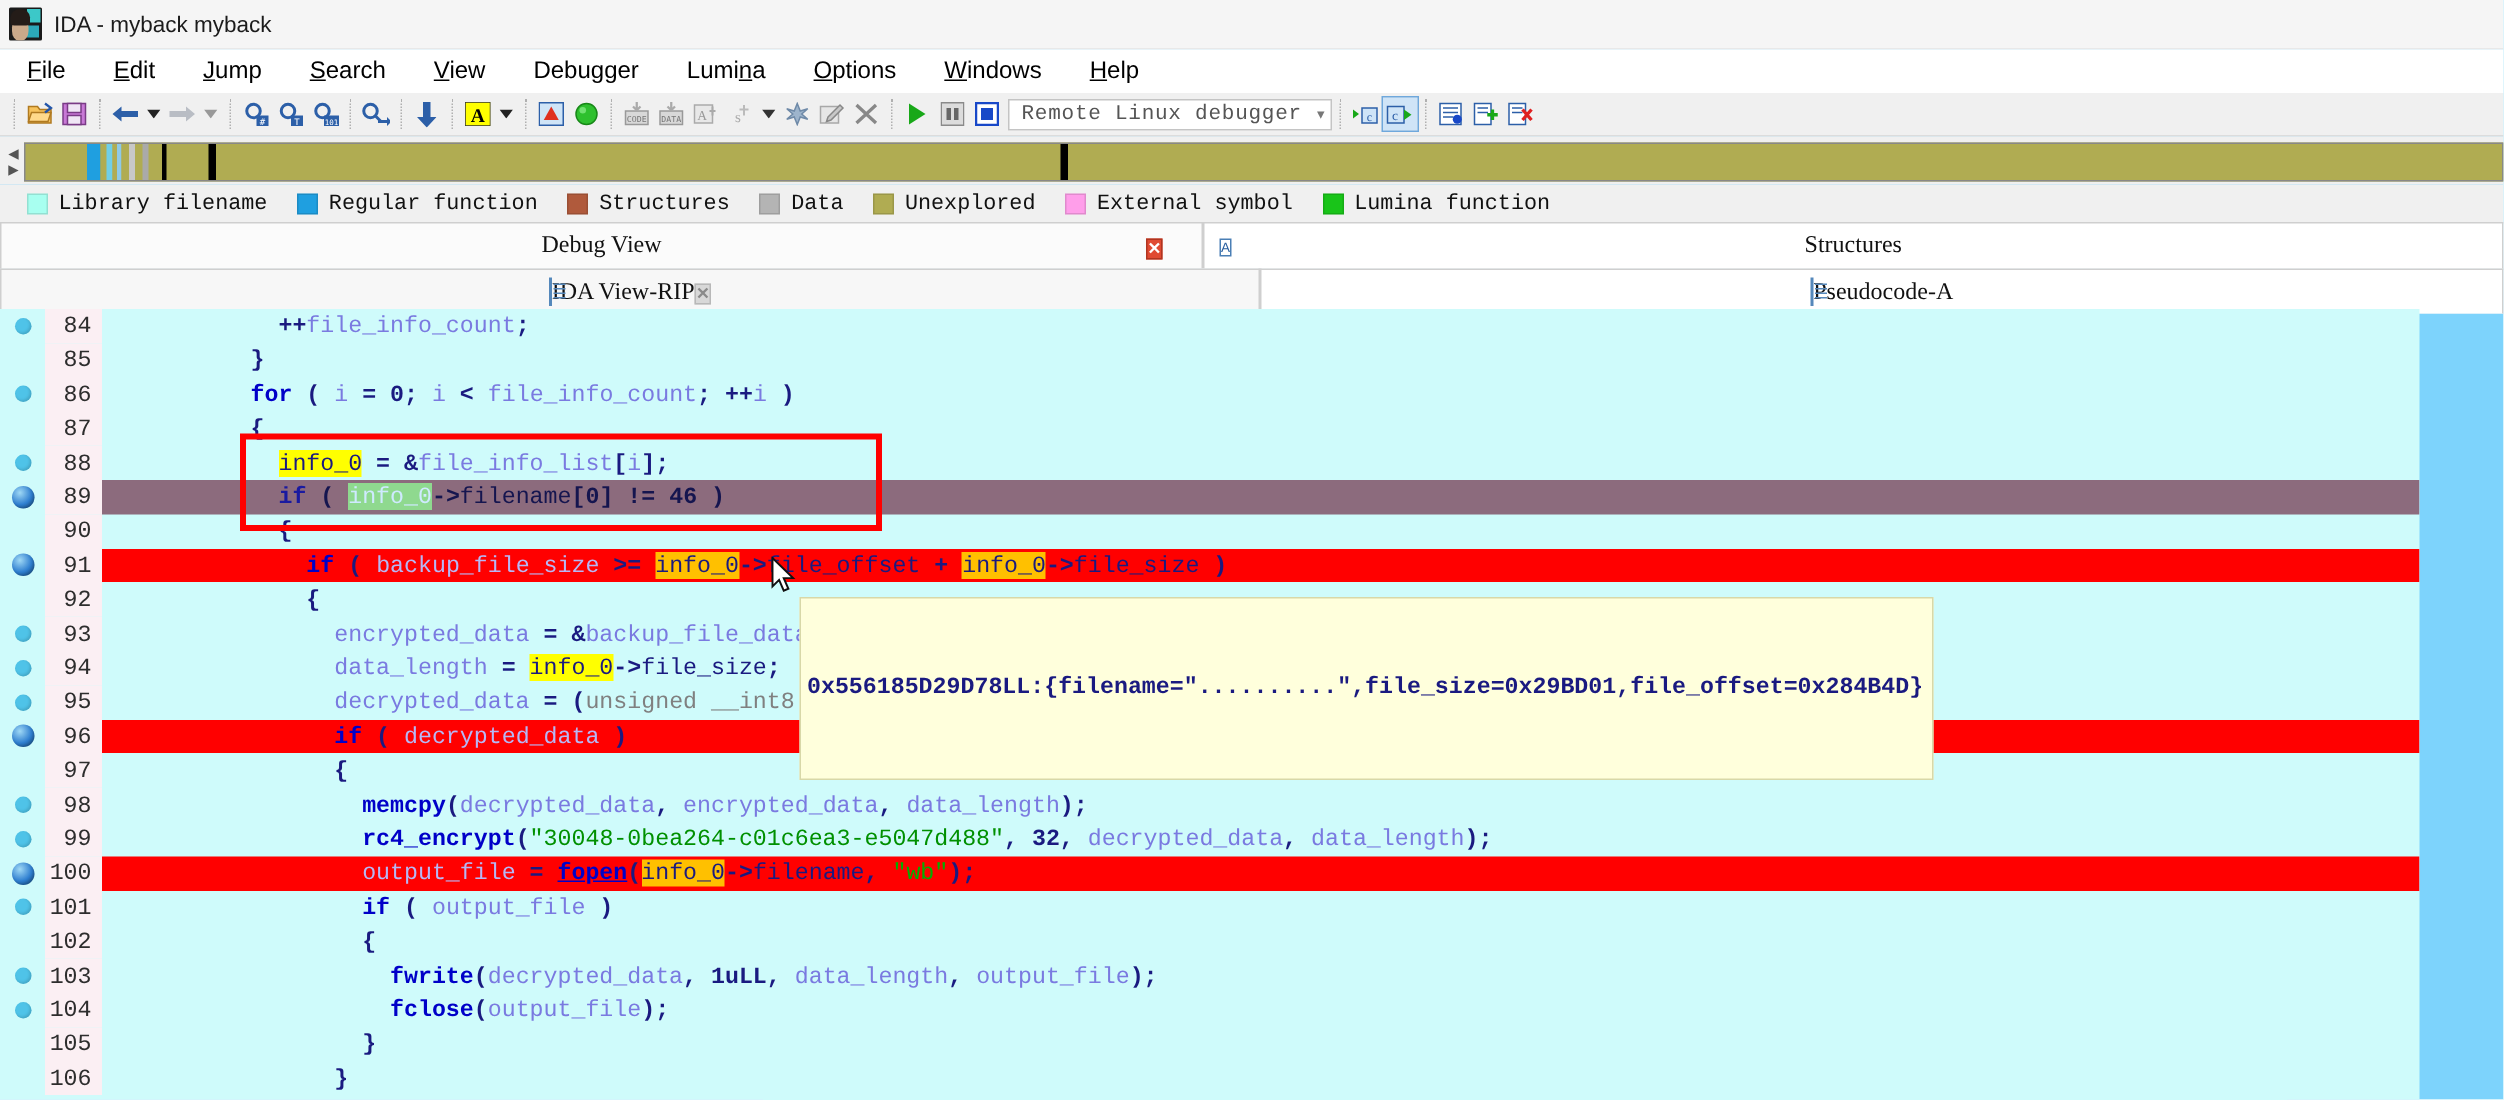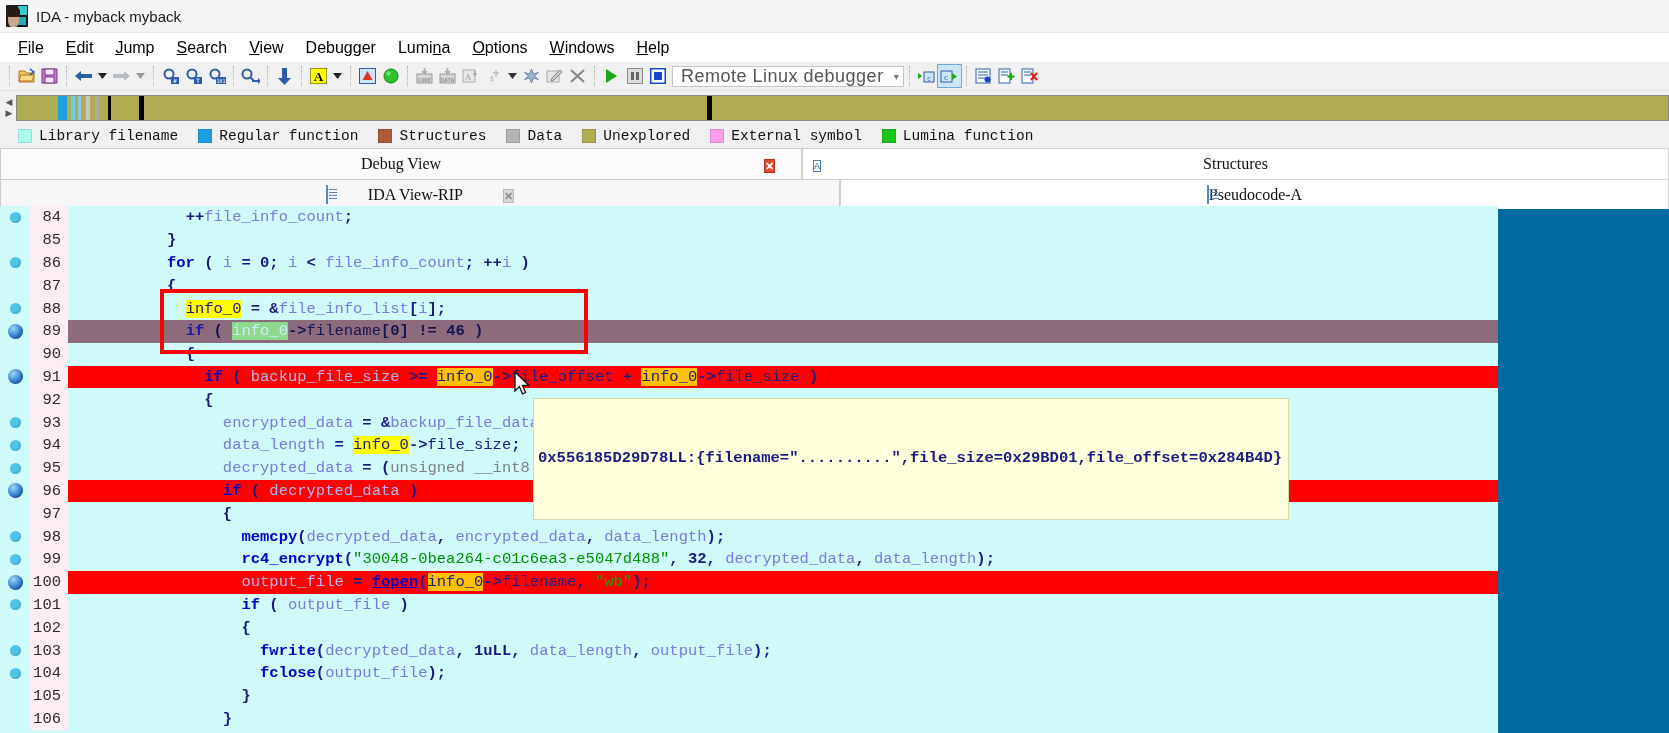--- a/index.html
+++ b/index.html
@@ -4,21 +4,21 @@
 <title>IDA - myback myback</title>
 <style>
   * { box-sizing: border-box; }
   html, body {
     margin: 0; padding: 0;
     width: 1669px; height: 733px;
     overflow: hidden;
     background: #ffffff;
     font-family: "Liberation Sans", sans-serif;
   }
-  #app { position: relative; width: 1669px; height: 733px; background:#0369a1; }
+  #app { position: relative; width: 1669px; height: 733px; background:#7dd3fc; }
 
   
   .titlebar {
     height: 33px; background: #f5f5f5;
     display: flex; align-items: center; gap: 8px;
     padding-left: 6px;
     border-bottom: 1px solid #e8e8e8;
   }
   .app-icon {
     width: 22px; height: 22px; position: relative; flex: none;
@@ -26,21 +26,21 @@
   }
   .app-icon .teal1 { position:absolute; right:1px; top:1px; width:9px; height:9px; background:#3cc8c8; }
   .app-icon .teal2 { position:absolute; right:2px; bottom:2px; width:8px; height:8px; background:#2ba8b8; }
   .app-icon .face  { position:absolute; left:2px; bottom:0px; width:11px; height:16px; background:#caa98a; border-radius:45% 45% 40% 40%; }
   .app-icon .hair  { position:absolute; left:1px; top:1px; width:13px; height:11px; background:#241c18; border-radius:50% 50% 20% 20%; }
   .title-text { font-size: 15px; color:#1b1b1b; font-family:"Liberation Sans", sans-serif; }
 
   
   .menubar {
     height: 29px; background:#ffffff; display:flex; align-items:center;
-    padding-left: 8px; gap: 2px;
+    padding-left: 8px; gap: 12px;
   }
   .menu-item {
     font-size: 16px; color:#000; padding: 2px 10px; cursor: default;
     font-family:"Liberation Sans", sans-serif; white-space: nowrap;
   }
   .menu-item .mn { text-decoration: underline; }
 
   
   .toolbar {
     height: 29px; background:#f0f0f0; display:flex; align-items:center;
@@ -52,21 +52,21 @@
     width: 23px; height: 22px; display:flex; align-items:center; justify-content:center;
     flex:none; position:relative; cursor:default;
   }
   .tb-btn.sel { background:#cfe4f7; outline:1px solid #6fa8dc; }
   .tb-btn.dd { width: 15px; }
   .tb-dropdown {
     height: 21px; min-width: 200px; background:#ffffff; border:1px solid #c4c4c4;
     display:flex; align-items:center; justify-content:space-between;
     padding: 0 4px 0 8px; margin-left:3px; flex:none;
   }
-  .tb-dropdown .lbl { font-family:Liberation Sans, sans-serif; font-size:18px; color:#555; letter-spacing:0.5px;}
+  .tb-dropdown .lbl { font-family:Liberation Mono, monospace; font-size:14px; color:#555; letter-spacing:0.5px;}
   .tb-dropdown .arw { color:#777; font-size:10px; margin-left:10px;}
 
   
   .navband-row { height: 32px; background:#f0f0f0; display:flex; align-items:center; padding: 2px 0 0 2px;}
   .nav-arrows { width: 14px; height:28px; display:flex; flex-direction:column; justify-content:center; align-items:center; flex:none;}
   .nav-arrows span { font-size: 9px; line-height: 11px; color:#555; }
   .navband { position:relative; height: 26px; flex: 1; background:#b0ac52; border:1px solid #888; overflow:hidden;}
   .nav-seg { position:absolute; top:0; bottom:0; }
 
   
@@ -88,21 +88,21 @@
   .tab.outer-left  { width: 802px; }
   .tab.outer-right { width: 867px; background:#ffffff; }
   .tab .t-ico { position:absolute; left: 10px; top: 6px; }
   .tab .t-close { position:absolute; right: 22px; top: 7px; width: 15px; height: 15px; }
   .tabrow2 { display:flex; height: 30px; background:#f0f0f0; }
   .tab2 {
     position:relative; display:flex; align-items:center; justify-content:center;
     background:#f7f7f7; border:1px solid #cfcfcf; border-bottom:none;
     font-family:"Liberation Serif", serif; font-size:16px; color:#111;
   }
-  .tab2.left  { width: 840px; gap: 40px; }
+  .tab2.left  { width: 840px; }
   .tab2.right { width: 829px; background:#ffffff; }
 
   .close-x {
     width: 15px; height: 15px; background:#e04a32; border:1px solid #b03520;
     color:#fff; font-size:11px; line-height:13px; text-align:center;
     font-family:"Liberation Sans", sans-serif; font-weight:bold;
   }
   .close-x.grey { background:#d8d8d8; border-color:#b8b8b8; color:#8a8a8a; }
 
   .doc-ico {
@@ -111,21 +111,21 @@
   .doc-ico::before{ content:""; position:absolute; left:2px; top:3px; width:8px; height:1px;
      box-shadow: 0 3px 0 #5588bb, 0 6px 0 #5588bb, 0 9px 0 #5588bb; background:#5588bb;}
   .struct-ico {
     width: 14px; height: 17px; background:#fff; border:1px solid #4a7fb5;
     font-size:9px; color:#2a5f9e; text-align:center; line-height:16px;
     font-family:"Liberation Sans", sans-serif;
   }
 
   
   .codepane {
-    position:absolute; left:0; top:206px; width: 1498px; height: 527px;
+    position:absolute; left:0; top:206px; width: 1613px; height: 527px;
     background:#cffbfb; overflow:hidden;
   }
   .code-line {
     position:relative; height: 22.8px; display:flex; align-items:center;
     font-family:"Liberation Mono", monospace; font-size:15.5px; white-space:pre;
   }
   .gutter {
     width: 30px; flex:none; display:flex; align-items:center; justify-content:center;
     background:#cffbfb; height:100%;
   }

